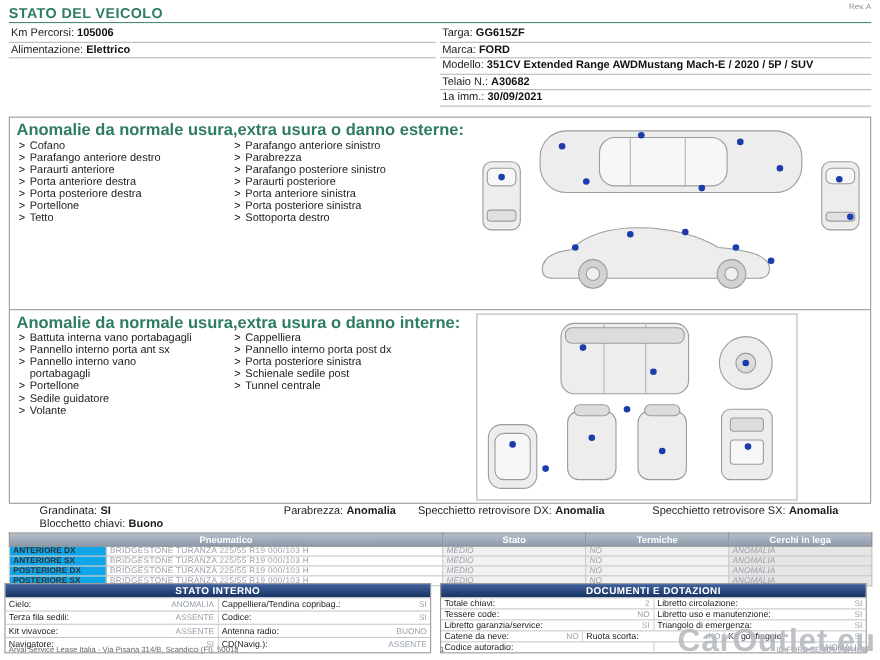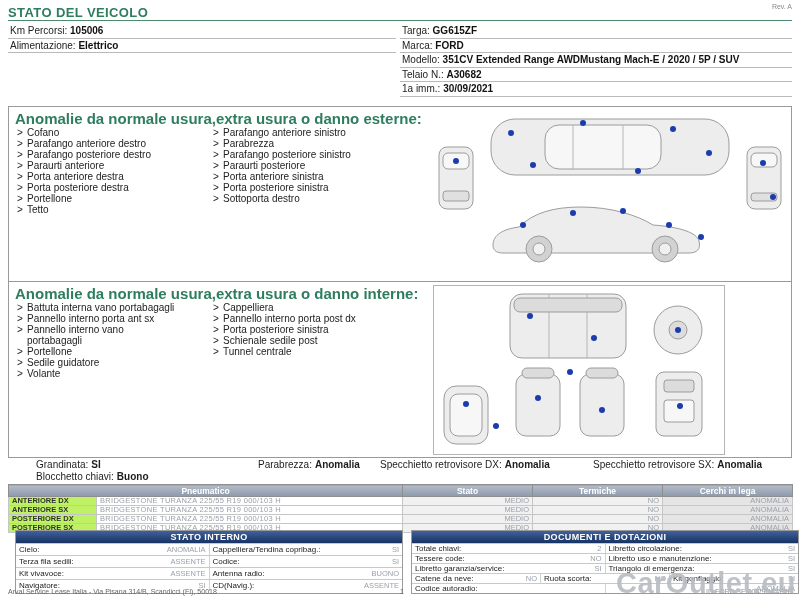--- a/index.html
+++ b/index.html
@@ -39,27 +39,27 @@
   .summary{position:absolute;left:8px;top:459px;width:784px;height:24px;font-size:10px;margin-left:28px;}
   .s-item{position:absolute;top:0;white-space:nowrap;}
   .s-item b{margin-left:3px;}
   .s-row2{position:absolute;top:12px;left:0;white-space:nowrap;}
   .s-row2 b{margin-left:3px;}
 
   
   table.tires{position:absolute;left:8px;top:484px;width:784px;border-collapse:collapse;table-layout:fixed;}
   table.tires th{background:linear-gradient(#b3bcc8,#8d9aac);color:#fff;font-size:8.5px;font-weight:bold;border:1px solid #8f8f8f;height:11px;padding:0;}
   table.tires td{height:8px;line-height:8px;padding:0 3px;font-size:7.5px;border:1px solid #c6c6c6;}
-  td.pos{background:#bef264;font-weight:bold;color:#333;border:1px solid #a8a8a8;}
+  td.pos{background:#0ea5e9;font-weight:bold;color:#333;border:1px solid #a8a8a8;}
   td.spec{color:#9aa1ab;letter-spacing:.3px;}
-  td.c{text-align:right;color:#9aa1ab;background:#f1f1f1;}
+  td.c{text-align:left;color:#9aa1ab;background:#f1f1f1;font-style:italic;}
   td.cerchi{background:#e5e5e5;}
 
   
-  .bottom-tables{position:absolute;left:15px;top:530px;width:784px;display:flex;gap:8px;}
+  .bottom-tables{position:absolute;left:4px;top:530px;width:784px;display:flex;gap:8px;}
   .bt{width:388px;border:1px solid #9a9a9a;box-sizing:border-box;background:#fff;}
   .bt-header{background:linear-gradient(#40619b,#173363);color:#fff;font-weight:bold;font-size:9px;text-align:center;height:12px;line-height:12px;letter-spacing:.4px;}
   .bt-row{display:flex;border-top:1px solid #c9c9c9;justify-content:flex-end;}
   .bt.left .bt-row{height:11px;line-height:11px;}
   .bt.right .bt-row{height:9px;line-height:9px;}
   .pair{flex:1;display:flex;justify-content:space-between;padding:0 3px;overflow:hidden;white-space:nowrap;}
   .pair + .pair{border-left:1px solid #d2d2d2;}
   .plbl{font-size:8px;color:#222;}
   .pval{font-size:7.5px;color:#99a1ac;margin-left:4px;}
 
@@ -93,21 +93,20 @@
   </div>
 
   <div class="main-box">
 
     <div class="section exterior">
       <div class="section-title">Anomalie da normale usura,extra usura o danno esterne:</div>
       <div class="lists">
         <ul class="dmg-list col1">
           <li>Cofano</li>
           <li>Parafango anteriore destro</li>
-          <li>Parafango posteriore destro</li>
           <li>Paraurti anteriore</li>
           <li>Porta anteriore destra</li>
           <li>Porta posteriore destra</li>
           <li>Portellone</li>
           <li>Tetto</li>
         </ul>
         <ul class="dmg-list col2">
           <li>Parafango anteriore sinistro</li>
           <li>Parabrezza</li>
           <li>Parafango posteriore sinistro</li>

